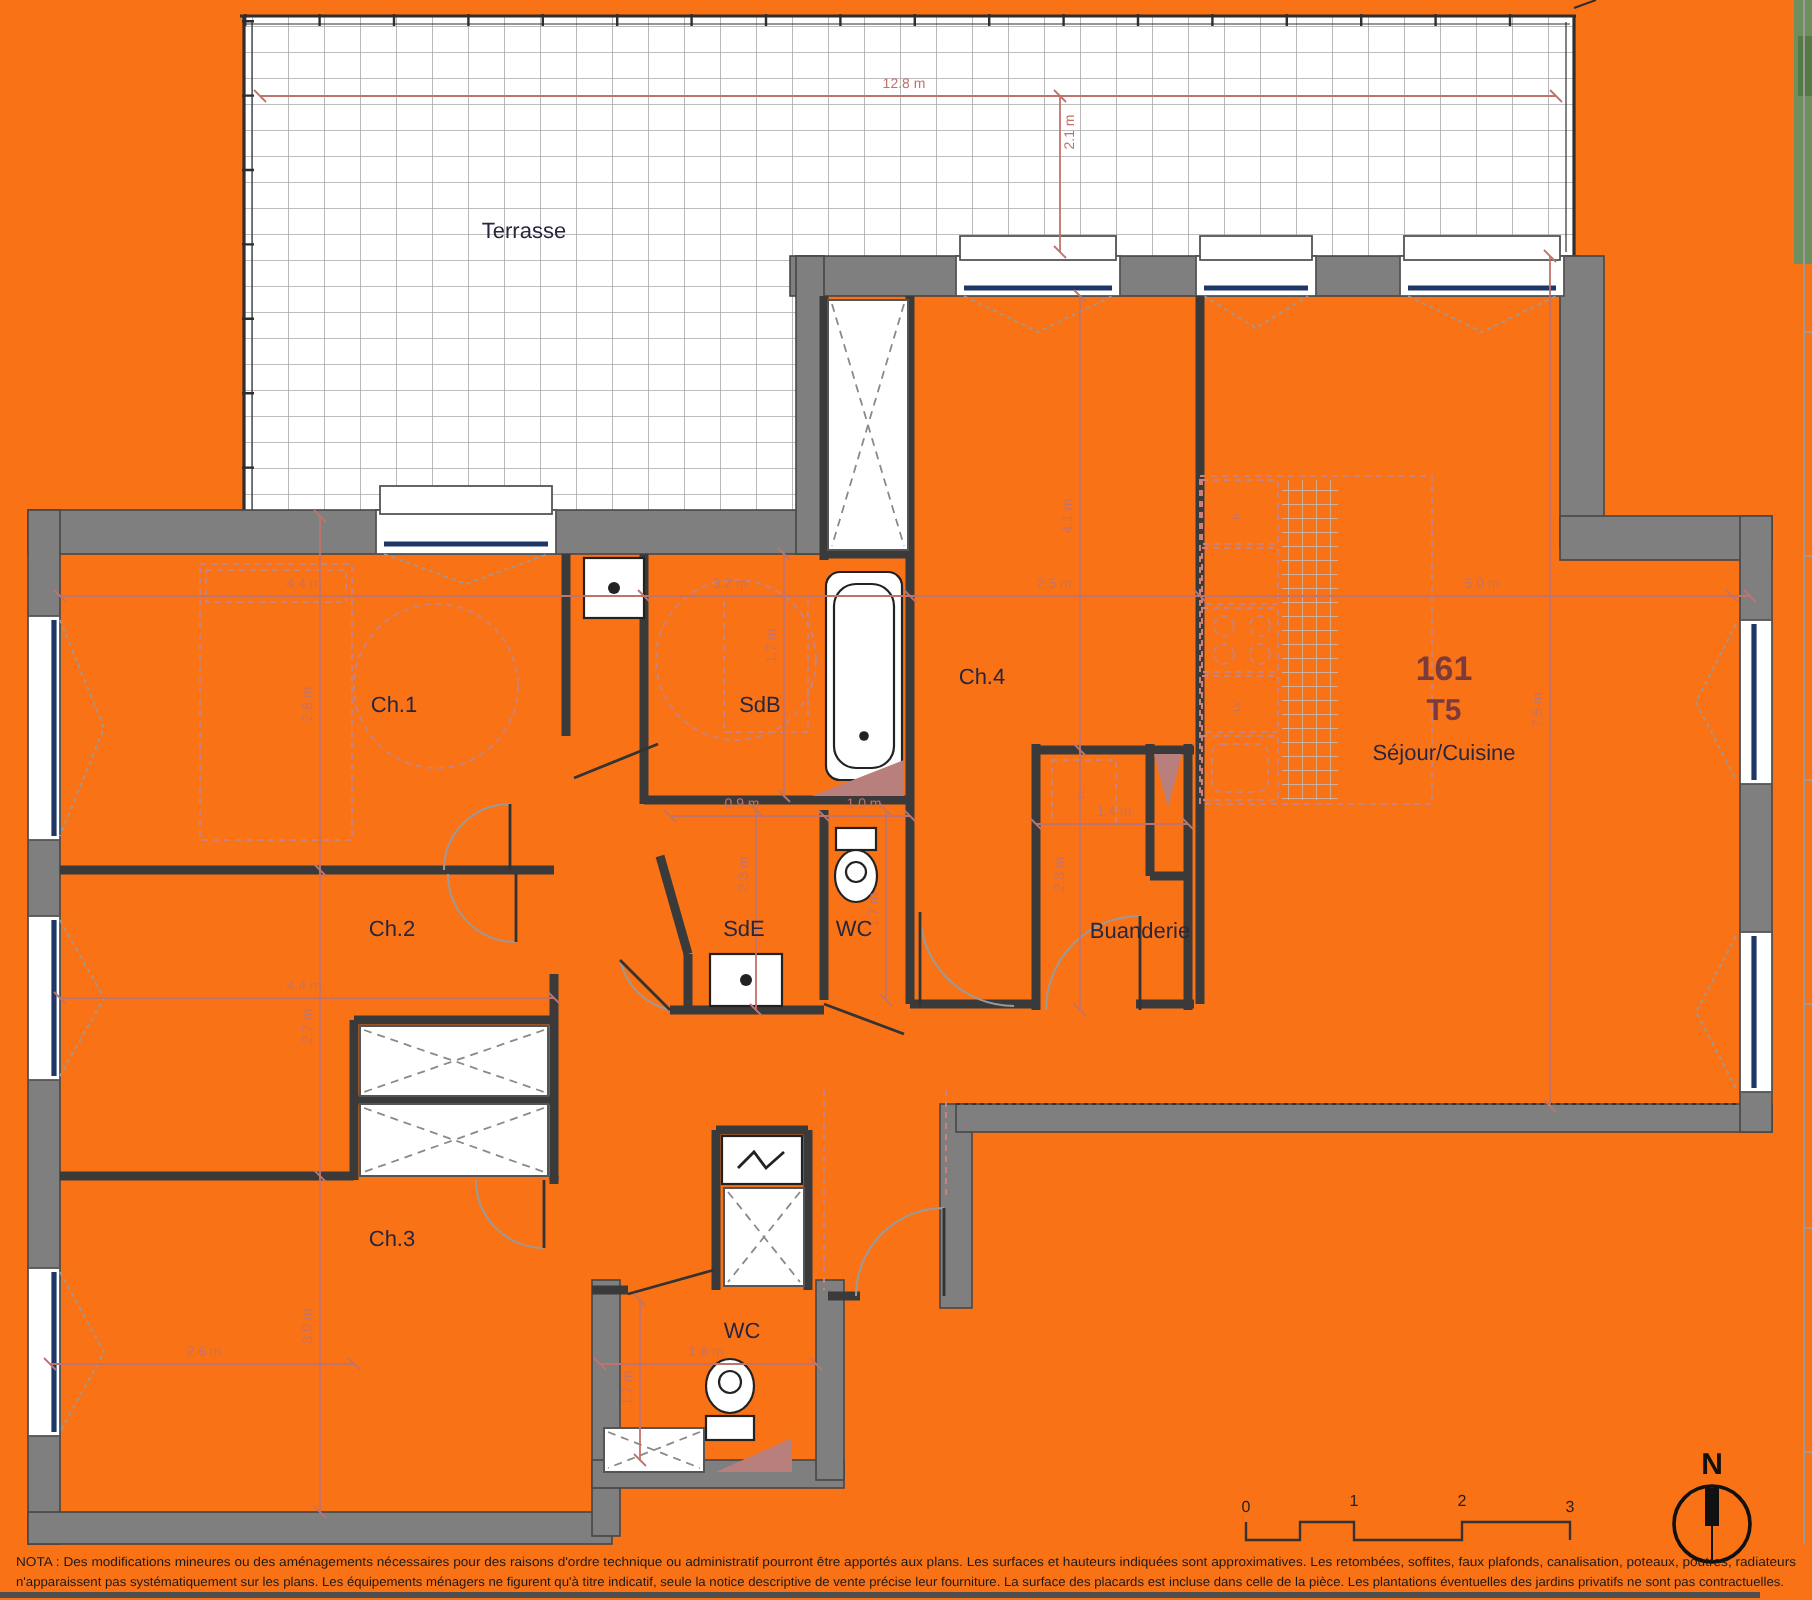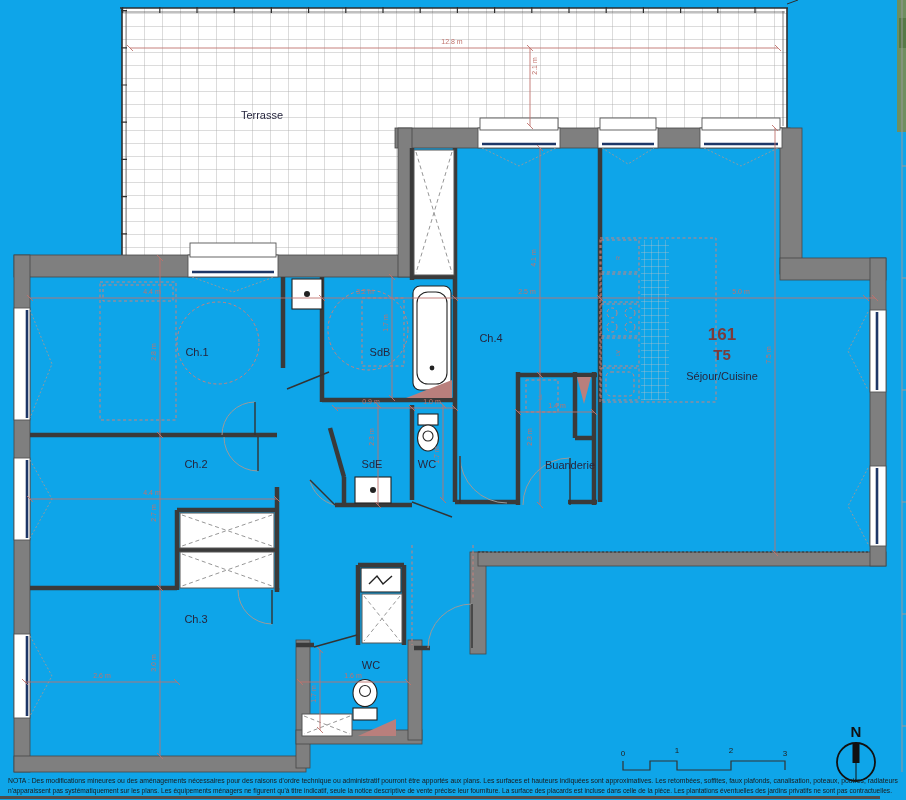--- a/index.html
+++ b/index.html
@@ -1,16 +1,16 @@
 <!DOCTYPE html>
 <html><head>
 <meta charset="utf-8">
 <style>
   html,body{margin:0;padding:0;background:#ffffff;}
-  .stage{position:relative;width:906px;height:800px;background:#0ea5e9;overflow:hidden;
+  .stage{position:relative;width:906px;height:800px;background:#f97316;overflow:hidden;
          font-family:"Liberation Sans", sans-serif;}
   svg{display:block}
   text{font-family:"Liberation Sans", sans-serif;}
   .room-label{font-size:11px;fill:#26263e;}
   .dim-label{font-size:7px;fill:#c0736d;}
   .appliance-label{font-size:5px;fill:#c0736d;}
   .unit-number{font-size:17px;font-weight:bold;fill:#7b3b3b;}
   .unit-type{font-size:15px;font-weight:bold;fill:#7b3b3b;}
   .unit-room{font-size:11px;fill:#26263e;}
   .scale-num{font-size:8px;fill:#222;}

